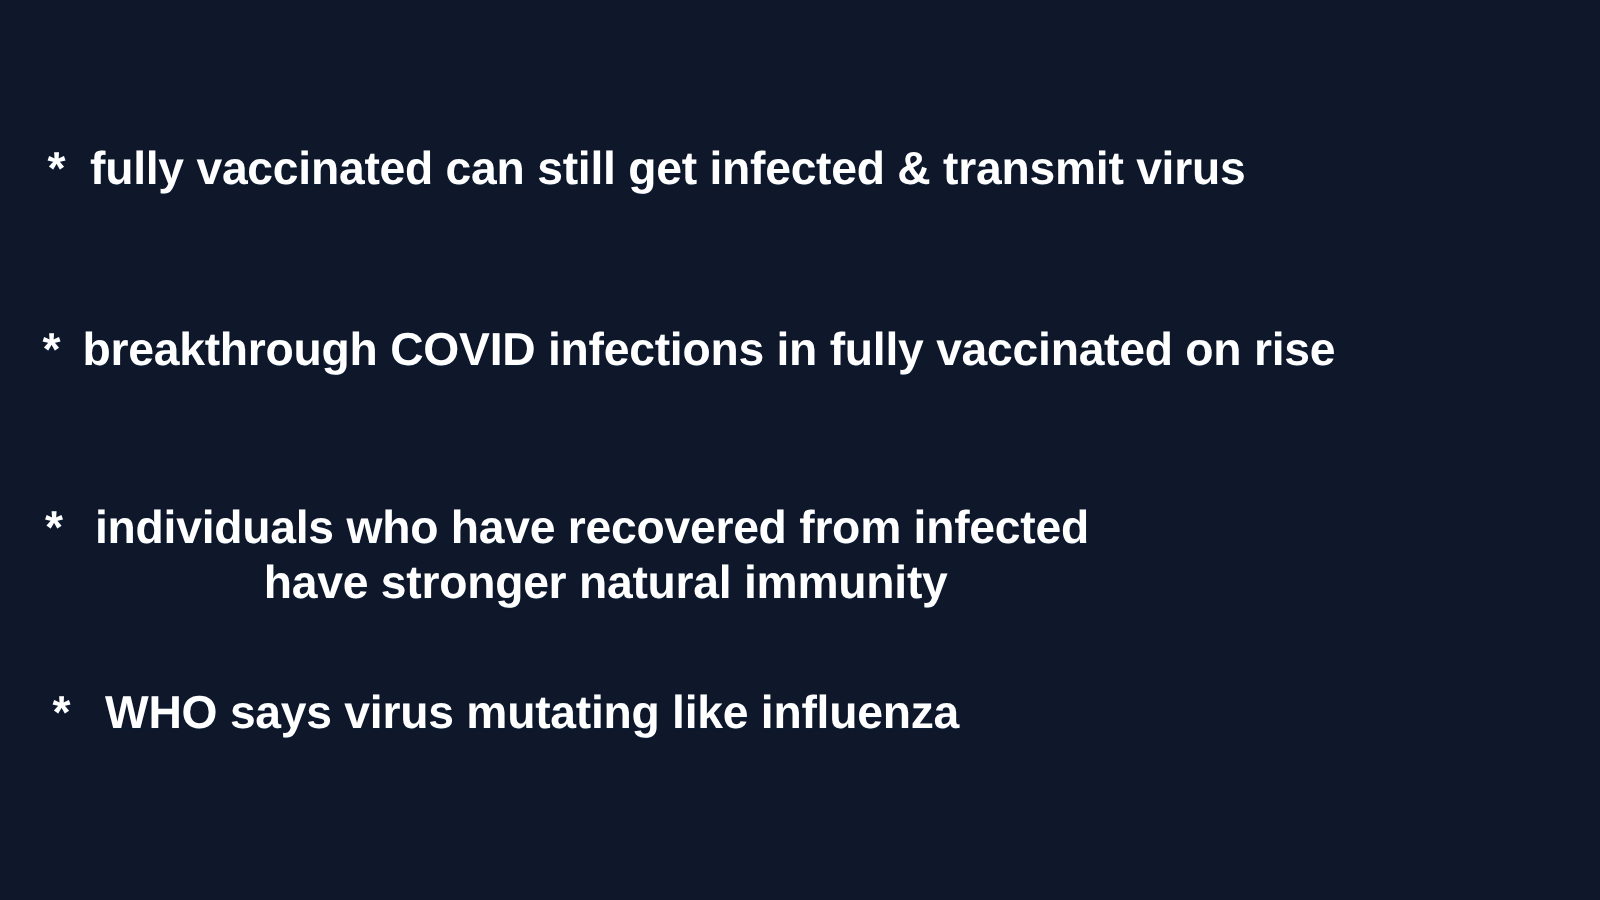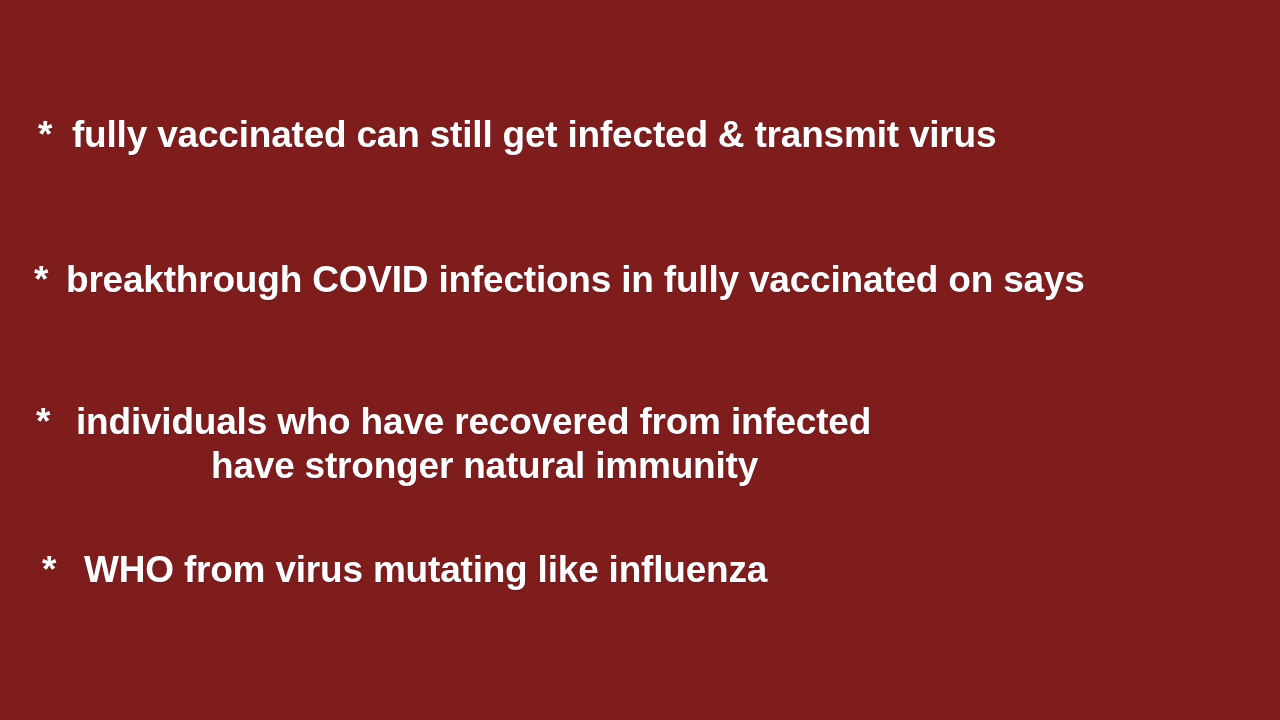--- a/index.html
+++ b/index.html
@@ -75,44 +75,44 @@
   #bullet-1 .marker { width: 34px; }
   #bullet-2 .marker { width: 32px; }
   #bullet-3 .marker { width: 40px; }
   #bullet-4 .marker { width: 42px; }
 
   #bullet-3 .cont-line { padding-left: 175px; }
 </style>
 </head>
 <body>
 
-<div id="slide" style="background: #7f1d1d;">
+<div id="slide" style="background: #0f172a;">
 
   <ul class="bullet-list">
 
     <li class="bullet" id="bullet-1" style="color: rgb(255, 255, 255);">
       <span class="bullet-row">
         <span class="marker">*</span><span class="bullet-text">fully vaccinated can still get infected &amp; transmit virus</span>
       </span>
     </li>
 
     <li class="bullet" id="bullet-2" style="color: rgb(255, 255, 255);">
       <span class="bullet-row">
-        <span class="marker">*</span><span class="bullet-text">breakthrough COVID infections in fully vaccinated on says</span>
+        <span class="marker">*</span><span class="bullet-text">breakthrough COVID infections in fully vaccinated on rise</span>
       </span>
     </li>
 
     <li class="bullet" id="bullet-3" style="color: rgb(255, 255, 255);">
       <span class="bullet-row">
         <span class="marker">*</span><span class="bullet-text">individuals who have recovered from infected</span>
       </span>
       <span class="cont-line">have stronger natural immunity</span>
     </li>
 
     <li class="bullet" id="bullet-4" style="color: rgb(255, 255, 255);">
       <span class="bullet-row">
-        <span class="marker">*</span><span class="bullet-text">WHO from virus mutating like influenza</span>
+        <span class="marker">*</span><span class="bullet-text">WHO says virus mutating like influenza</span>
       </span>
     </li>
 
   </ul>
 
 </div>
 
 </body></html>

